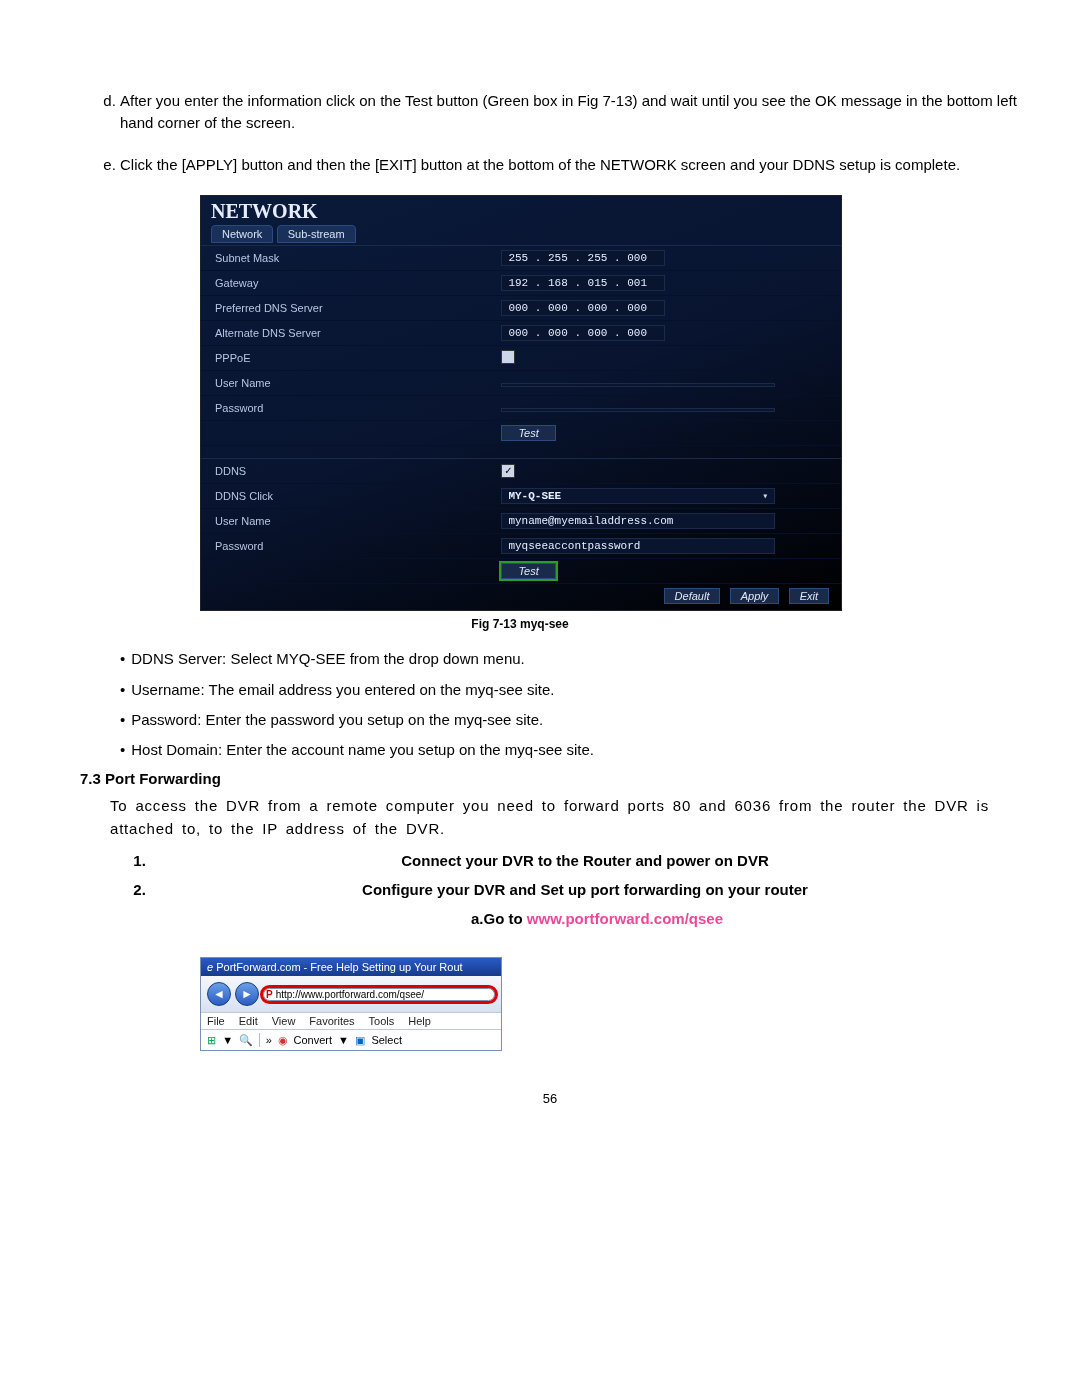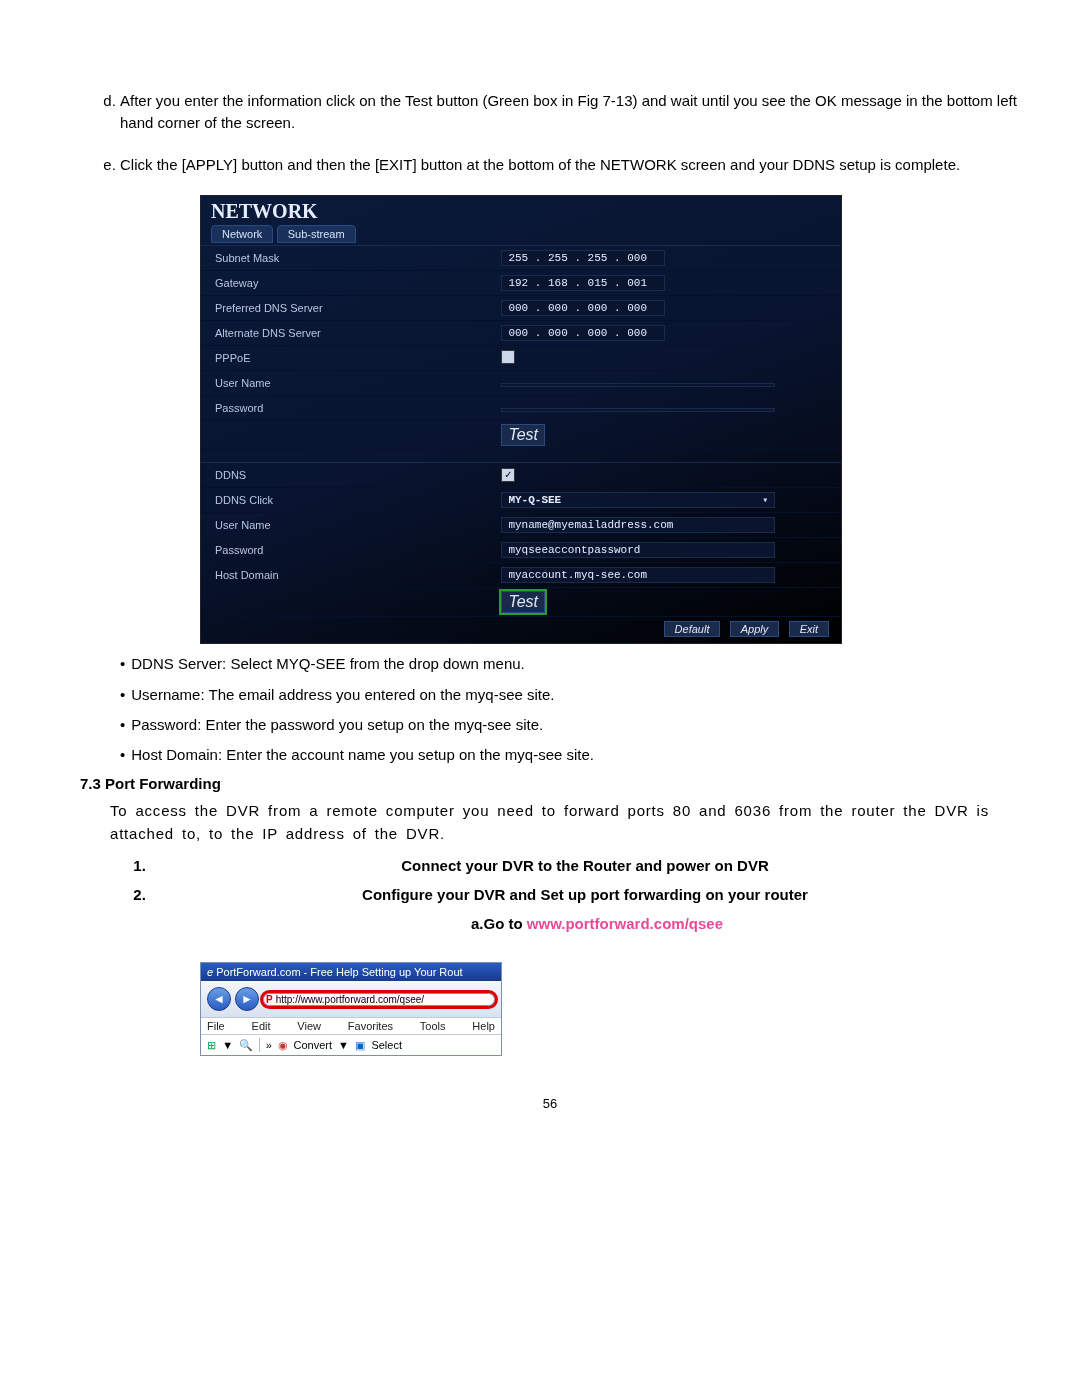--- a/index.html
+++ b/index.html
@@ -96,23 +96,23 @@
   .dd-arrow {
     float:right;
     font-size:10px;
     color:#cfd7e8;
   }
   .test-btn {
     display:inline-block;
     background:#1a2a4a;
     border:1px solid #2a4a80;
     color:#e0e8f8;
-    font-size:16px;
+    font-size:11px;
     font-style: italic;
-    padding:1px 6px;
+    padding:1px 16px;
   }
   .test-btn.framed {
     outline: 2px solid #2a9c2a;
   }
   .dvr-footer {
     text-align: right;
     padding: 4px 12px 6px 12px;
   }
   .dvr-footer .btn {
     display:inline-block;
@@ -218,21 +218,20 @@
     border-radius: 14px;
     padding: 0 2px;
   }
   .b-menu {
     border-top:1px solid #c0c9d8;
     padding: 2px 6px;
     font-size:11px;
     color:#222;
     display:flex;
     gap:14px;
-    justify-content:space-between;
   }
   .b-tools {
     border-top:1px solid #c0c9d8;
     padding: 3px 6px;
     font-size:11px;
     display:flex;
     align-items:center;
     gap:6px;
   }
   .tiny-ic { font-size:11px; }
@@ -304,35 +303,32 @@
             </tr>
         <tr>
               <td class="label">User Name</td>
             <td class="val"><span class="seg wide">myname@myemailaddress.com</span></td>
             </tr>
         <tr>
               <td class="label">Password</td>
             <td class="val"><span class="seg wide">myqseeaccontpassword</span></td>
             </tr>
         <tr>
-              <td class="label">Host Domain</td>
-            <td class="val"><span class="seg wide">myaccount.myq-see.com</span></td>
-            </tr>
-        <tr>
               <td class="label"></td>
             <td class="val"><span class="test-btn framed">Test</span></td>
             </tr>
       </tbody>
         </table>
       <div class="dvr-footer">
         <span class="btn">Default</span>
         <span class="btn">Apply</span>
         <span class="btn">Exit</span>
       </div>
     </div>
+    <div class="caption">Fig 7-13 myq-see</div>
   </div>
 
   <ul class="desc">
     <li>DDNS Server: Select MYQ-SEE from the drop down menu.</li>
     <li>Username: The email address you entered on the myq-see site.</li>
     <li>Password: Enter the password you setup on the myq-see site.</li>
     <li>Host Domain: Enter the account name you setup on the myq-see site.</li>
   </ul>
 
   <div class="sec-heading">7.3 Port Forwarding</div>

